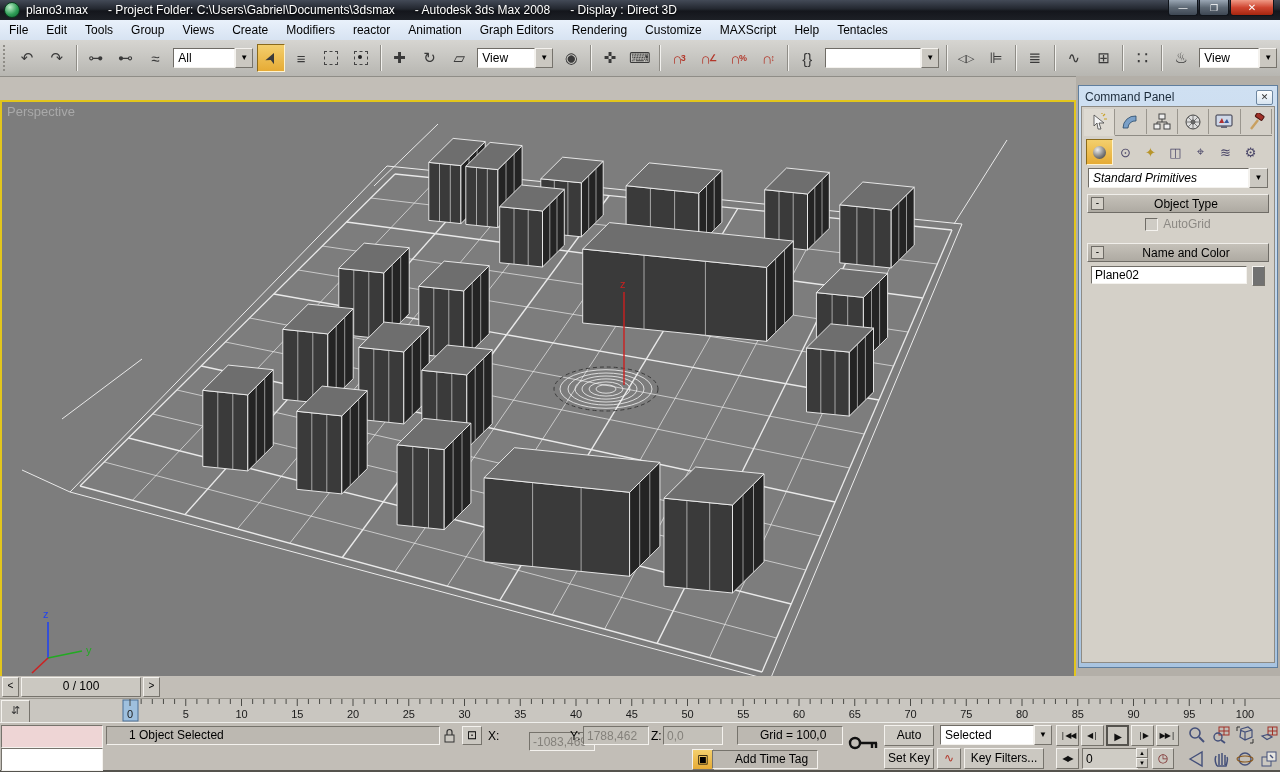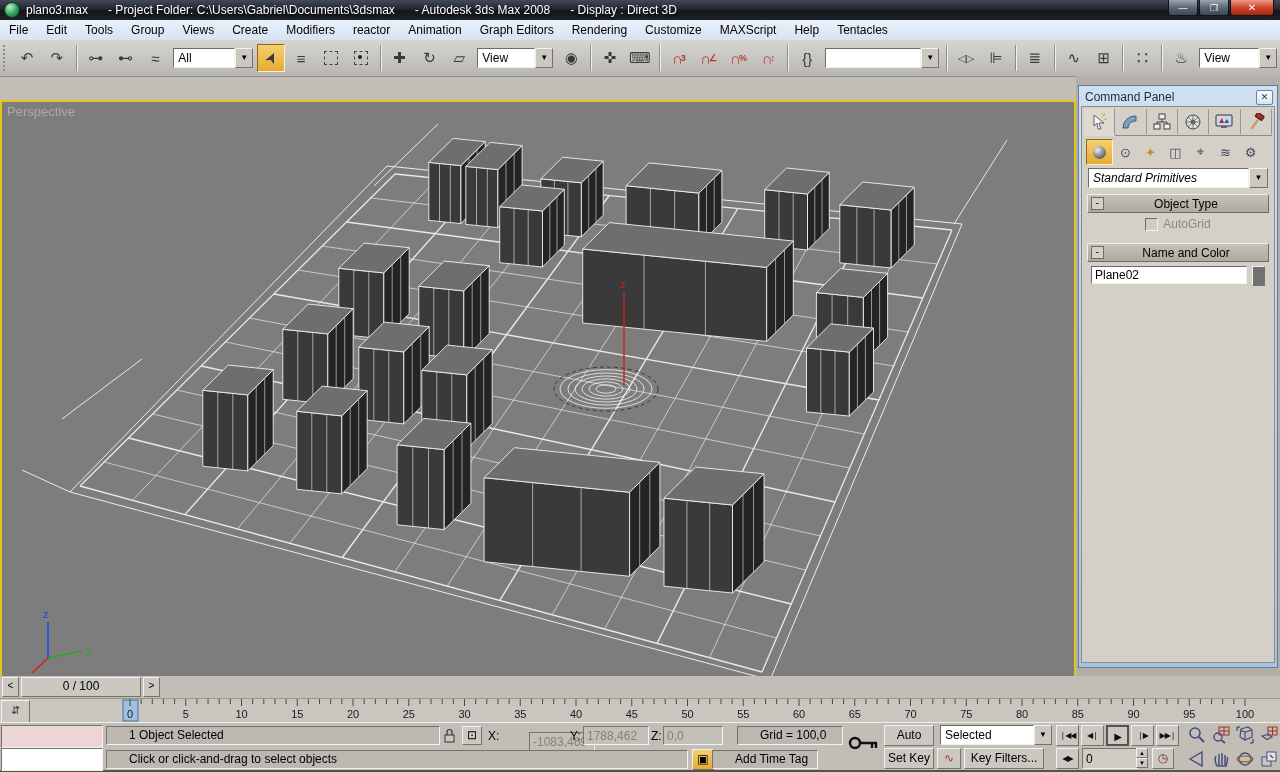--- a/index.html
+++ b/index.html
@@ -705,21 +705,20 @@
   </span>
   <span class="abs rbtn" style="left:462px;top:3px;width:20px;height:19px;line-height:17px">⊡</span>
   <span class="abs coord-lab" style="left:488px;top:3px">X:</span>
   <input class="abs coord-field" style="left: 501px; top: 9px; width: 58px; margin-left: 28px;" value="-1083,469">
   <span class="abs coord-lab" style="left:570px;top:3px">Y:</span>
   <input class="abs coord-field" style="left: 583px; top: 3px; width: 58px;" value="1788,462">
   <span class="abs coord-lab" style="left:651px;top:3px">Z:</span>
   <input class="abs coord-field" style="left: 663px; top: 3px; width: 52px;" value="0,0">
   <span class="abs inset statust" style="left:737px;top:3px;width:106px;height:19px">Grid = 100,0</span>
 
-  <span class="abs inset statust" style="left:106px;top:27px;width:582px;height:19px">Click or click-and-drag to select objects</span>
   <span class="abs rbtn" style="left:692px;top:26px;width:22px;height:21px;line-height:19px;background:linear-gradient(#f3cf6d,#e6ab35)">▣</span>
   <span class="abs rbtn" style="left:716px;top:27px;width:20px;height:19px;line-height:17px;color:#8a8780">◌</span>
   <span class="abs inset statust" style="left:712px;top:27px;width:106px;height:19px">Add Time Tag</span>
 
   <span class="abs" style="left:848px;top:8px">
     <svg width="32" height="24" viewBox="0 0 32 24">
         <circle cx="7" cy="12" r="5" fill="none" stroke="#111" stroke-width="2.4"></circle>
         <path d="M12 12 H29 M24 12 V17 M28 12 V17" stroke="#111" stroke-width="2.4" fill="none"></path>
       </svg>
   </span>

